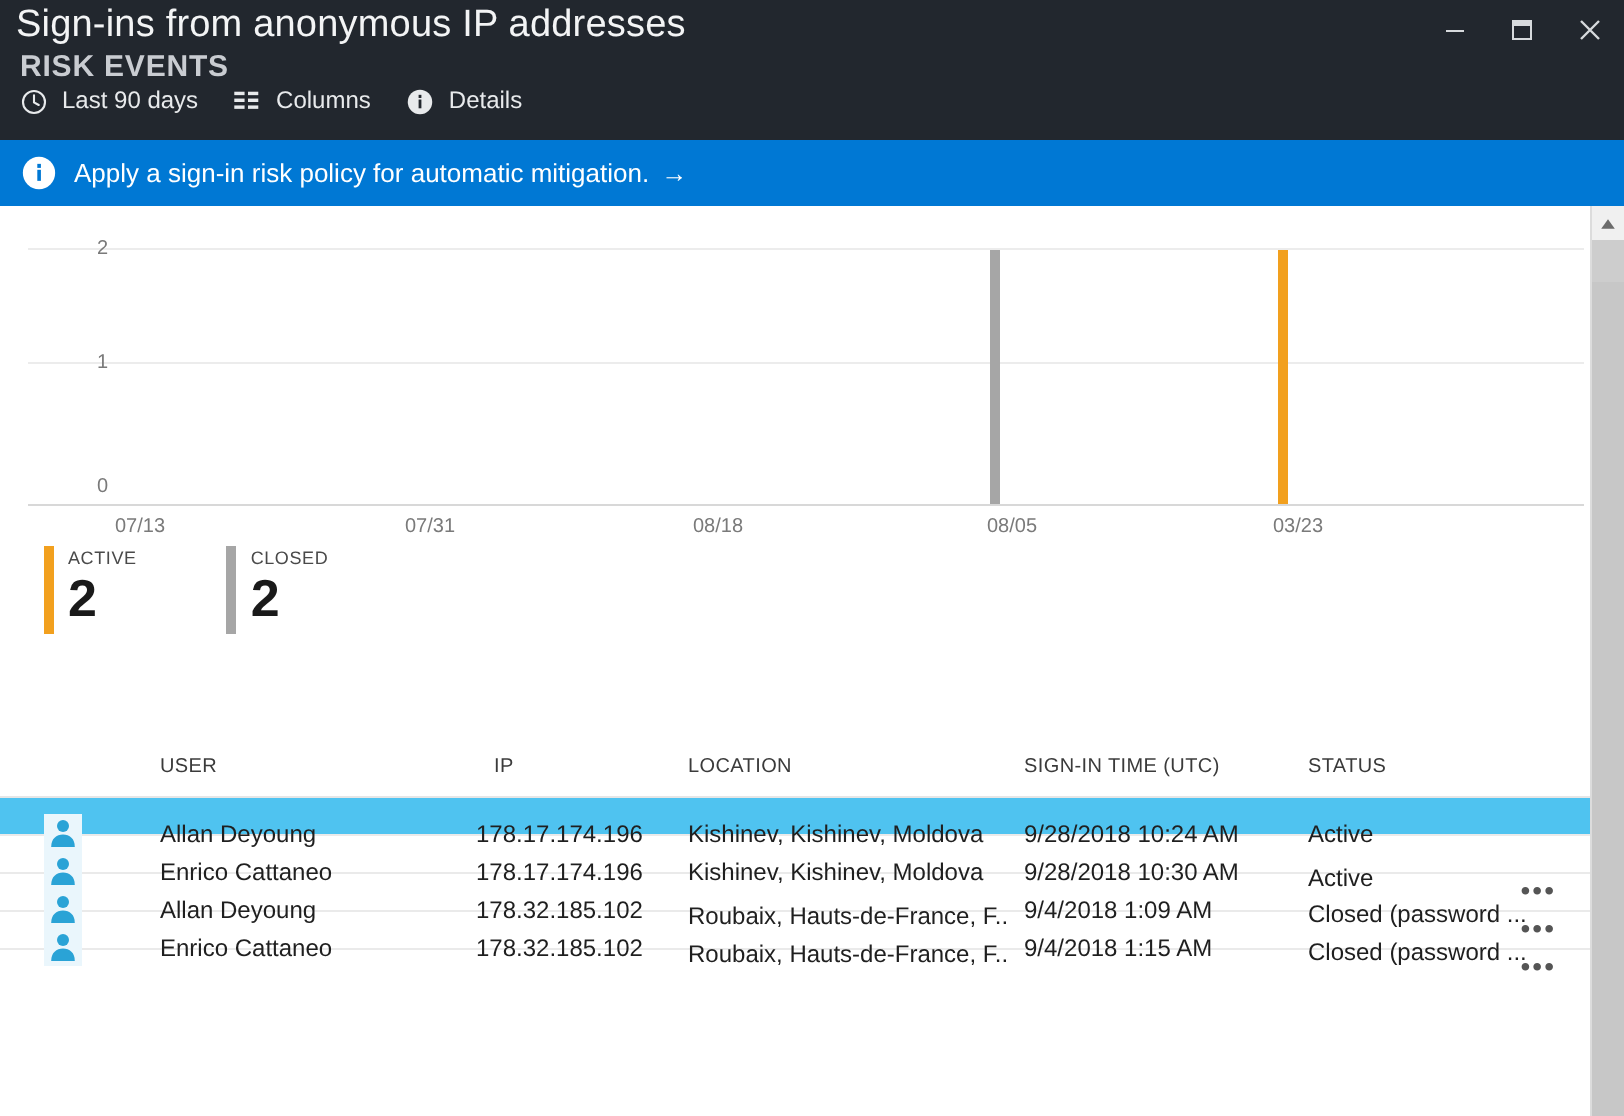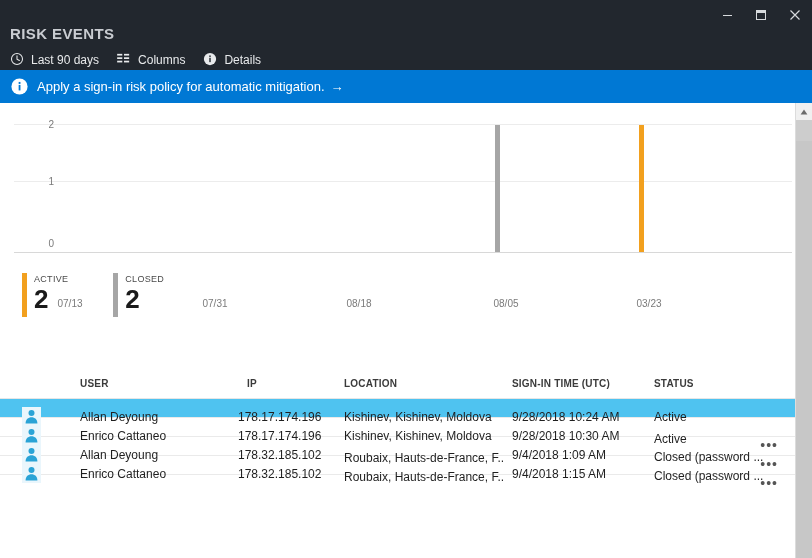--- a/index.html
+++ b/index.html
@@ -45,21 +45,21 @@
     color: #d7dadd;
   }
   .win-btn svg { display: block; }
 
   
   .cmdbar {
     position: absolute; left: 0; top: 42px;
     height: 26px; display: flex; align-items: center;
   }
   .cmd {
-    display: flex; align-items: flex-end;
+    display: flex; align-items: flex-start;
     height: 24px;
     margin-left: 8px; padding: 0 6px 0 2px;
     color: #e8eaec;
     font-size: 12px;
     white-space: nowrap;
   }
   .cmd:first-child { margin-left: 6px; }
   .cmd .ico {
     width: 18px; height: 16px;
     display: inline-flex; align-items: center; justify-content: center;
@@ -127,21 +127,21 @@
     height: 1px; background: #d8d8d8;
   }
   .ylab {
     position: absolute;
     font-size: 10px; color: #7a7a7a;
     text-align: right; width: 20px;
   }
   .xlab {
     position: absolute;
     font-size: 10px; color: #7a7a7a;
-    text-align: center; width: 50px; margin-top: 40px;
+    text-align: center; width: 50px;
   }
   .bar { position: absolute; width: 5px; }
 
   
   .kpis {
     position: absolute; left: 22px; top: 170px;
     display: flex;
   }
   .kpi { display: flex; margin-right: 45px; }
   .kpi .swatch { width: 5px; height: 44px; margin-right: 7px; }
@@ -160,21 +160,21 @@
     position: absolute; left: 0; top: 266px;
     width: 795px;
   }
   .thead {
     position: relative;
     height: 30px;
     border-bottom: 1px solid #e6e6e6;
   }
   .th {
     position: absolute; top: 9px;
-    font-size: 10px; font-weight: bold;
+    font-size: 10px; font-weight: normal;
     color: #3b3b3b; letter-spacing: 0.2px;
     white-space: nowrap;
     text-align: center;
   }
   .trow {
     position: relative;
     height: 19px;
     border-bottom: 1px solid #eaeaea;
   }
   .trow.selected { background: #4fc3f0; }
@@ -194,20 +194,21 @@
     font-size: 14px; color: #555; letter-spacing: 1px;
     line-height: 10px;
   }
 </style>
 </head>
 <body>
 
 <div id="app">
 
   <div class="titlebar">
+    <div class="win-title">Sign-ins from anonymous IP addresses</div>
     <div class="win-subtitle">RISK EVENTS</div>
 
     <div class="win-buttons">
       <div class="win-btn">
         <svg width="11" height="11" viewBox="0 0 11 11">
             <rect x="1" y="5" width="9" height="1" fill="currentColor"></rect>
           </svg>
       </div>
       <div class="win-btn">
         <svg width="12" height="12" viewBox="0 0 12 12">

